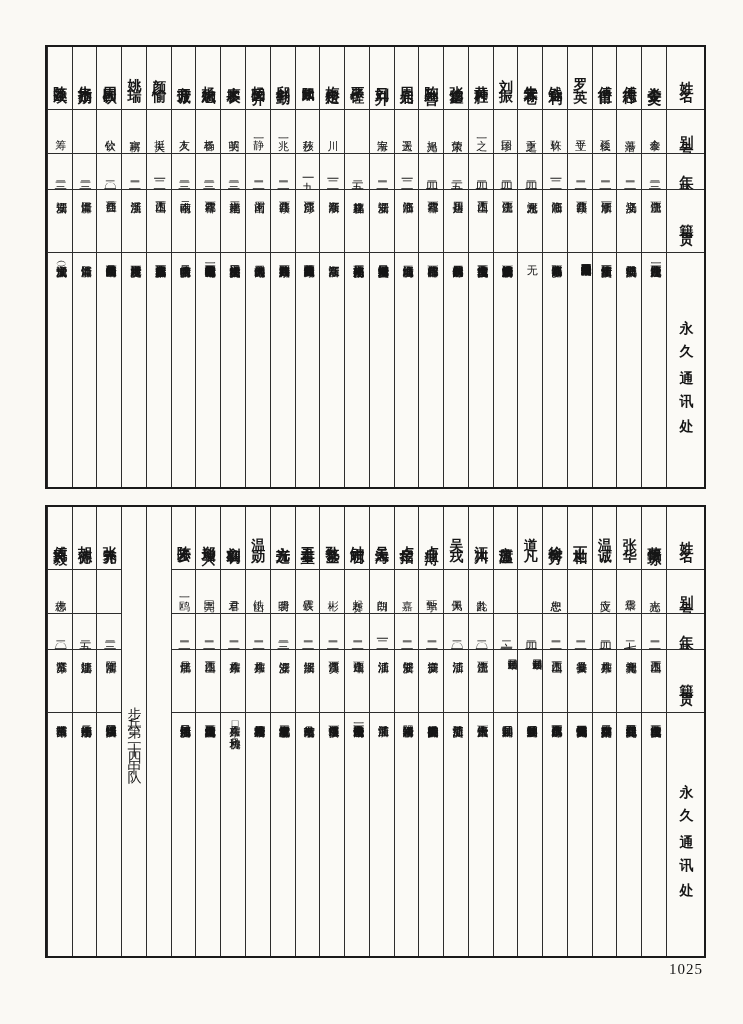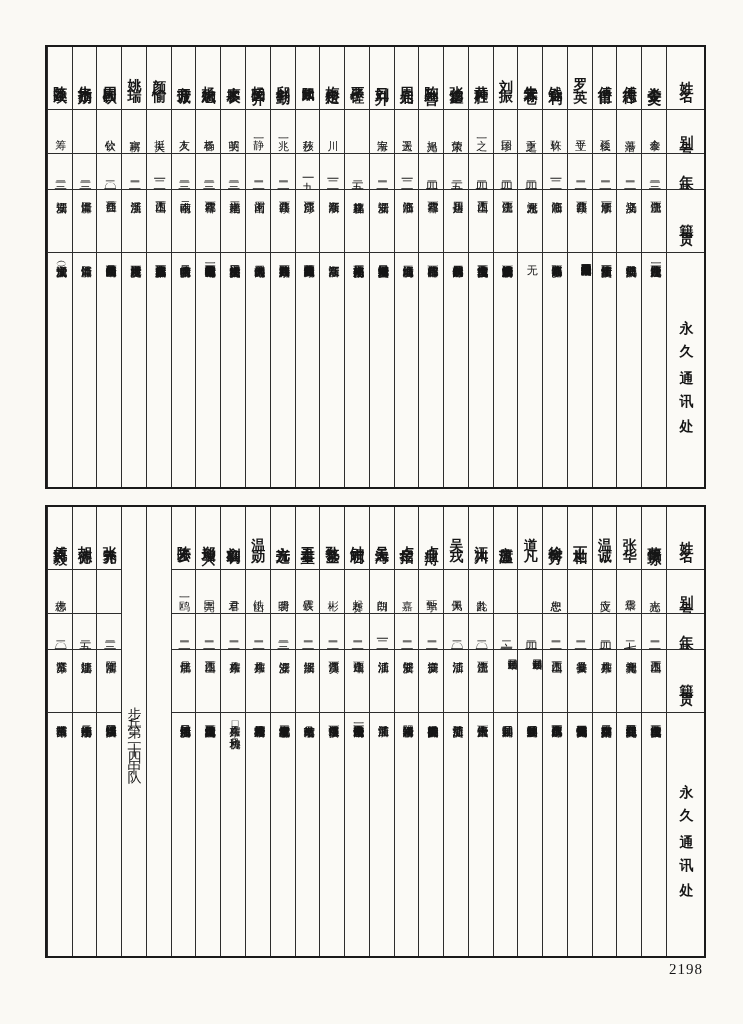--- a/index.html
+++ b/index.html
@@ -417,14 +417,14 @@
         </div>
         <div class="col person">
           <div class="cell c-name len3">傅克毅</div>
           <div class="cell c-alias">志佛</div>
           <div class="cell c-age">二〇</div>
           <div class="cell c-native">江苏奉贤</div>
           <div class="cell c-addr">江苏奉贤南桥镇</div>
         </div>
       </div>
   </div>
-  <div class="pageno">2198</div>
+  <div class="pageno">1025</div>
 </div>
 
 </body></html>

